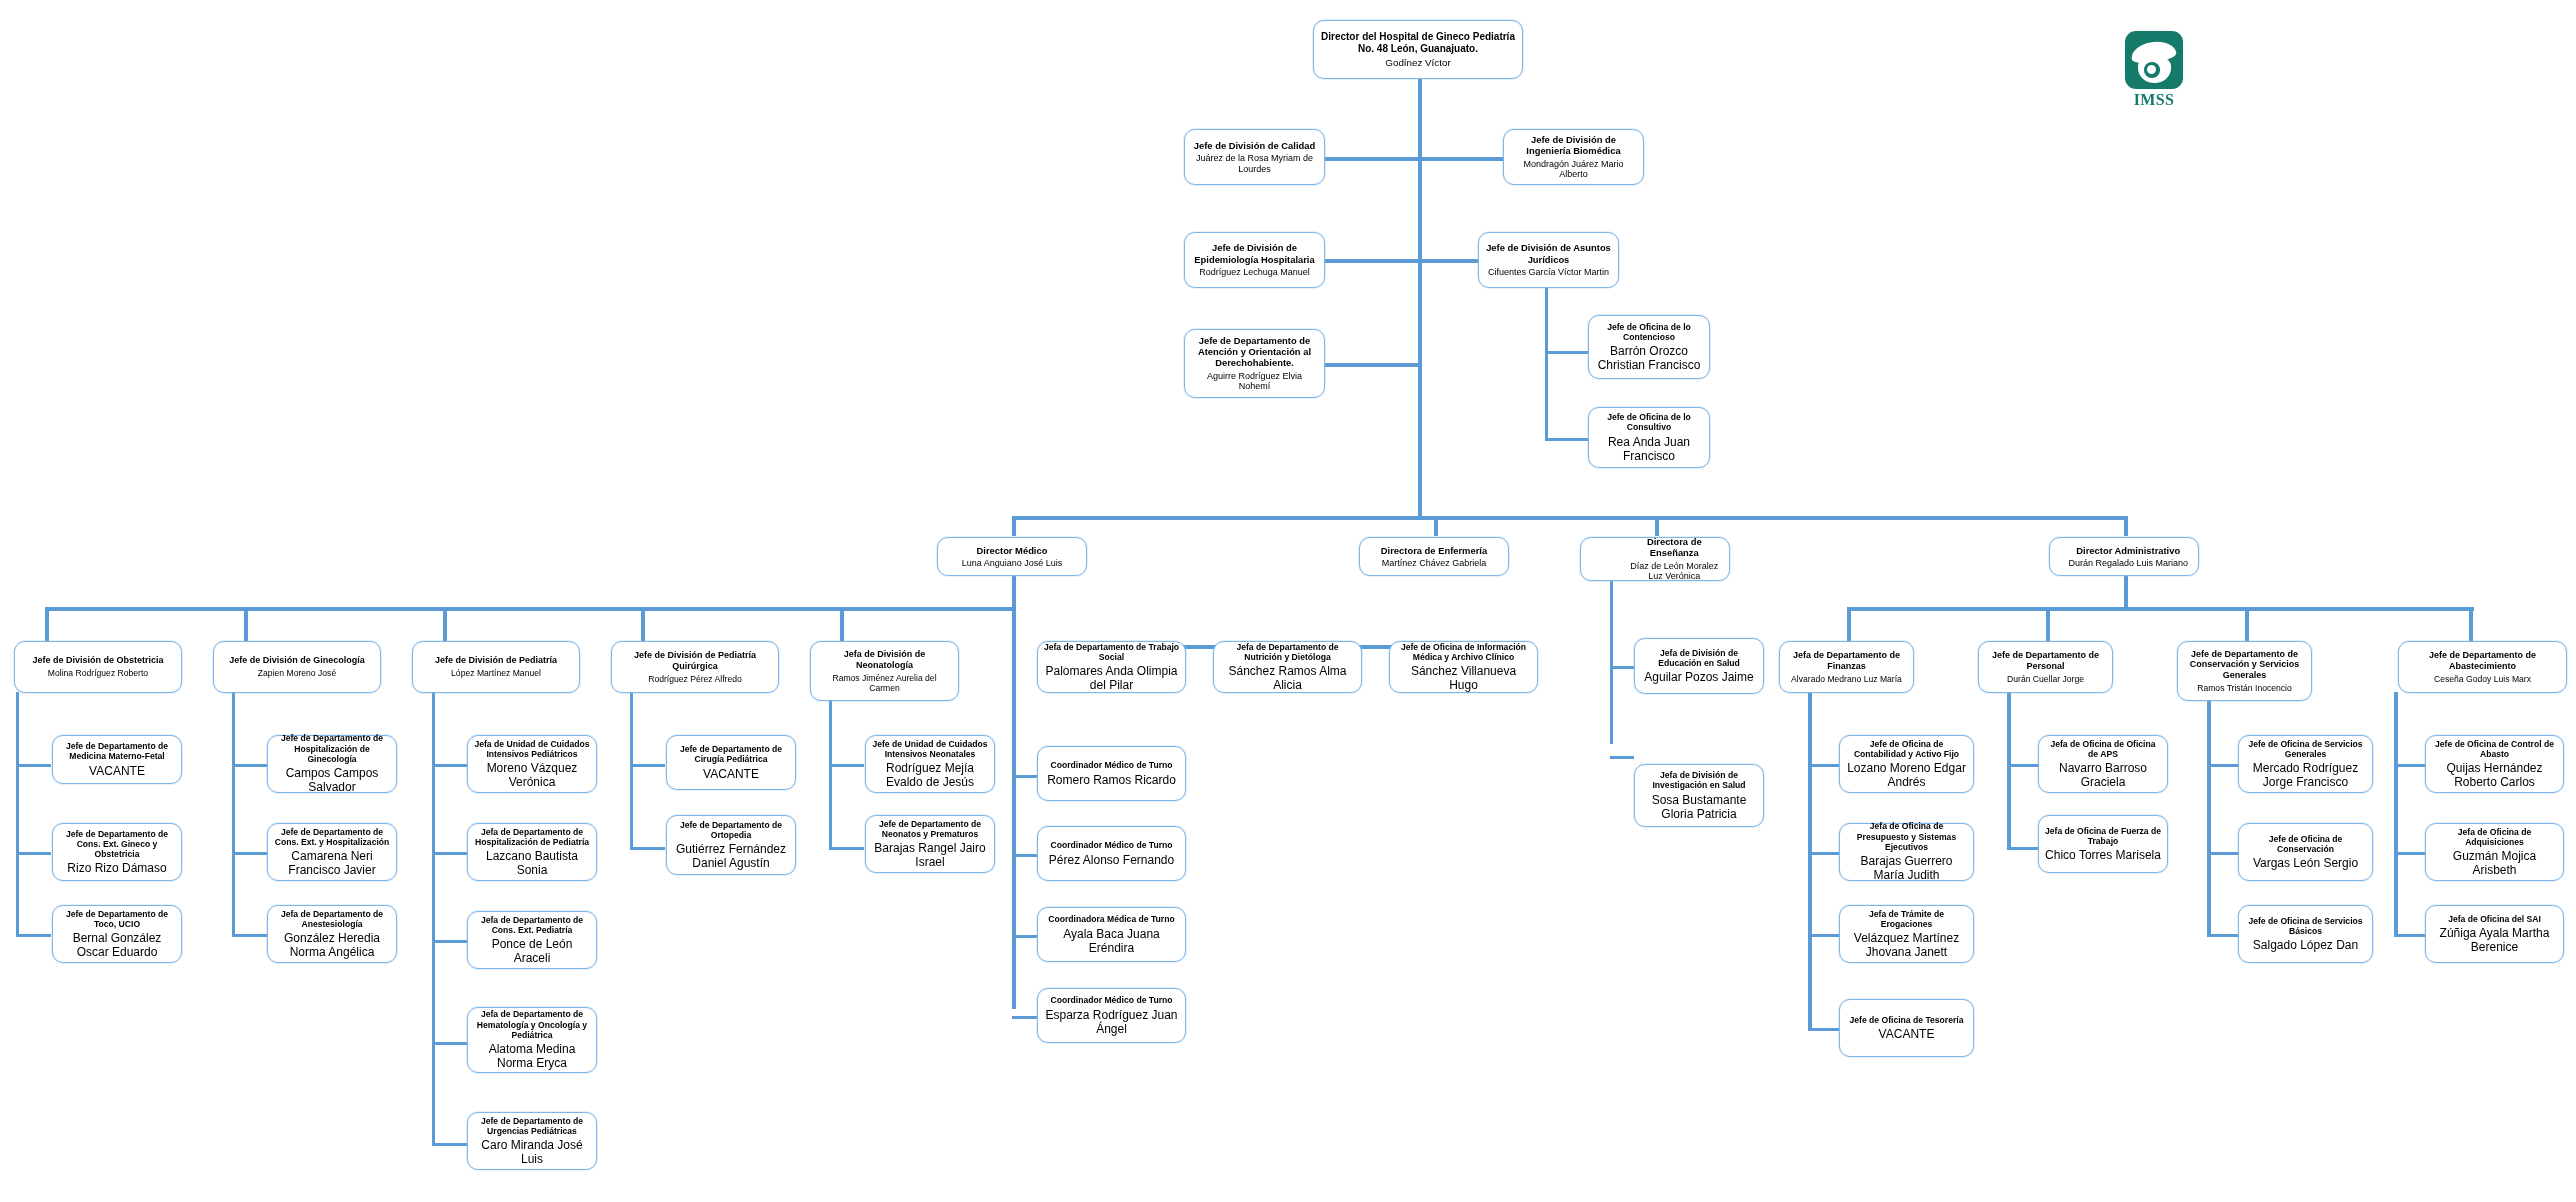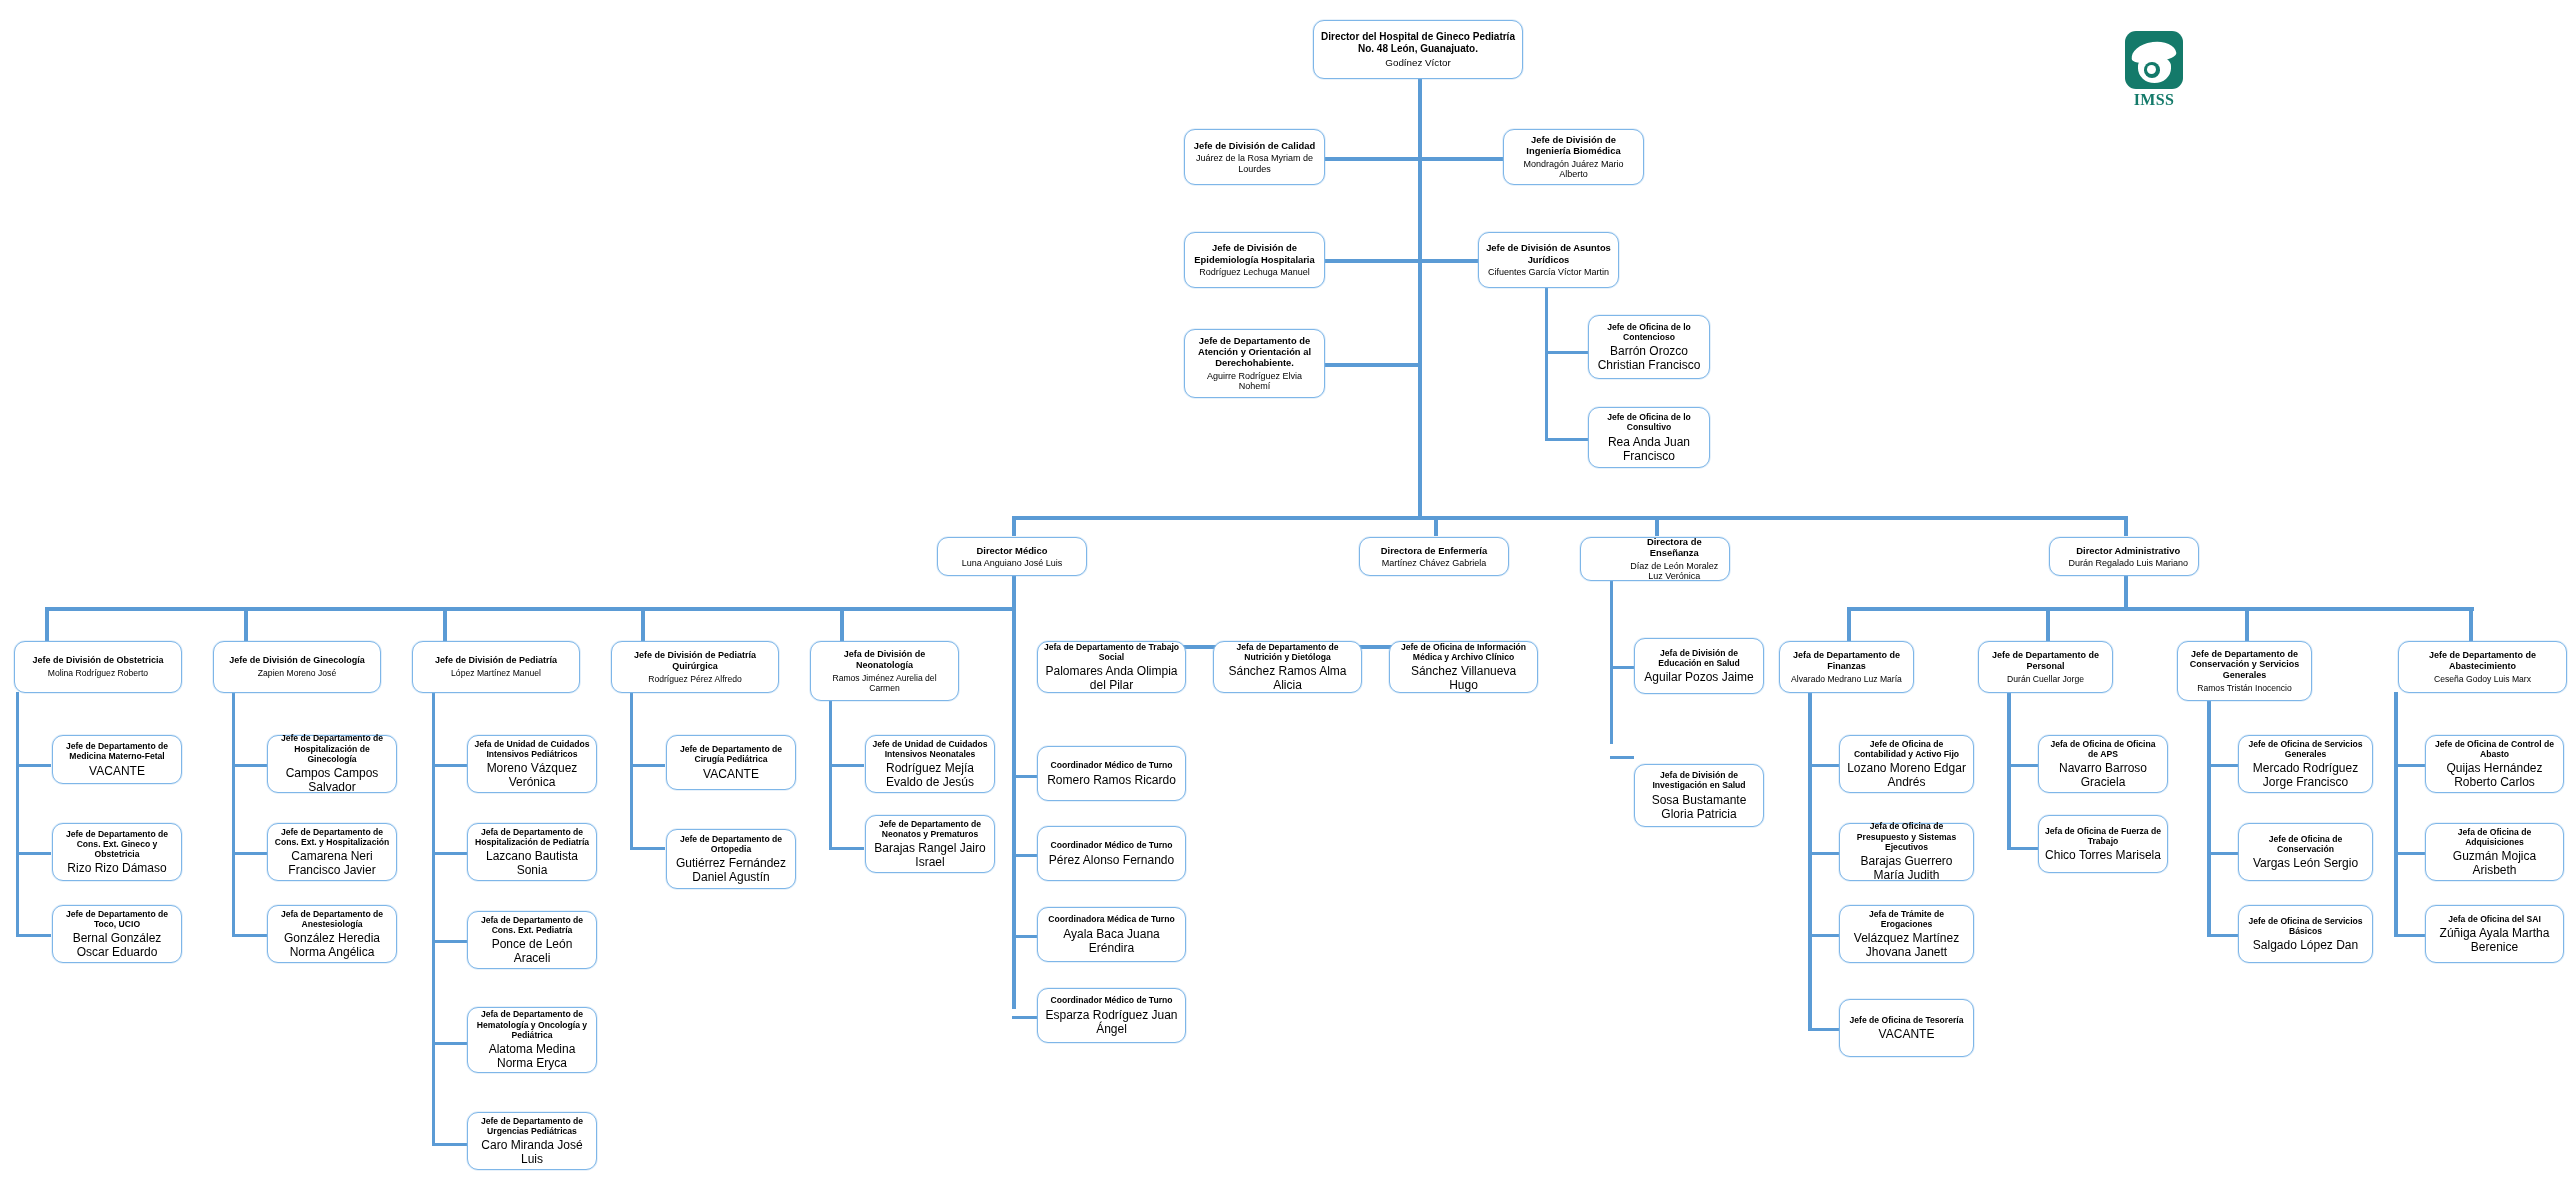--- a/index.html
+++ b/index.html
@@ -375,21 +375,21 @@
   </div>
   <div class="node dep4" style="left:467px; top:1112px; width:130px; height:58px;">
     <div class="title">Jefe de Departamento de Urgencias Pediátricas</div>
     <div class="person">Caro Miranda José Luis</div>
   </div>
 
   <div class="node dep4" style="left:666px; top:735px; width:130px; height:55px;">
     <div class="title">Jefe de Departamento de Cirugía Pediátrica</div>
     <div class="person">VACANTE</div>
   </div>
-  <div class="node dep4" style="left:666px; top:815px; width:130px; height:60px;margin-top:14px;">
+  <div class="node dep4" style="left:666px; top:815px; width:130px; height:60px;">
     <div class="title">Jefe de Departamento de Ortopedia</div>
     <div class="person">Gutiérrez Fernández Daniel Agustín</div>
   </div>
 
   <div class="node dep4" style="left:865px; top:735px; width:130px; height:58px;">
     <div class="title">Jefe de Unidad de Cuidados Intensivos Neonatales</div>
     <div class="person">Rodríguez Mejía Evaldo de Jesús</div>
   </div>
   <div class="node dep4" style="left:865px; top:815px; width:130px; height:58px;">
     <div class="title">Jefe de Departamento de Neonatos y Prematuros</div>

